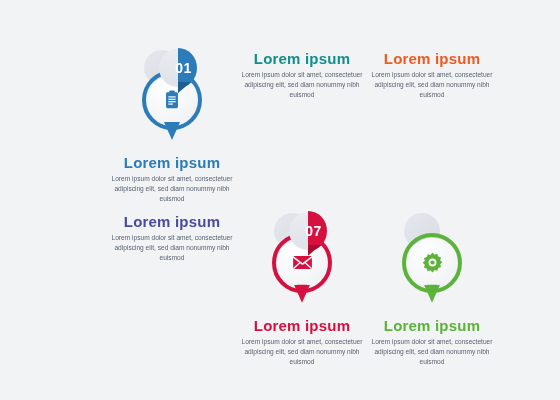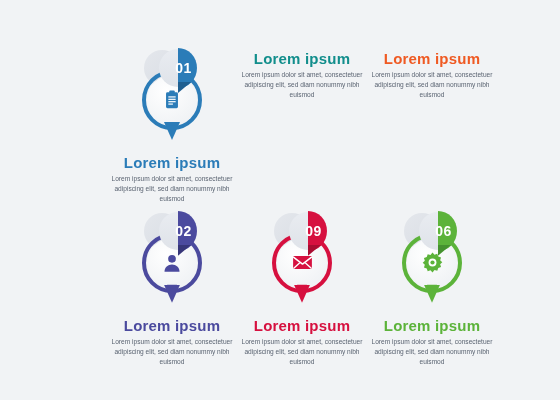--- a/index.html
+++ b/index.html
@@ -196,38 +196,20 @@
           <p class="body">Lorem ipsum dolor sit amet, consectetuer adipiscing elit, sed diam nonummy nibh euismod</p>
         </div>
       </div>
       <div class="item" style="--c: #ef5a23; --cd: #c74315;">
         <div class="txt">
           <p class="head">Lorem ipsum</p>
           <p class="body">Lorem ipsum dolor sit amet, consectetuer adipiscing elit, sed diam nonummy nibh euismod</p>
         </div>
       </div>
       <div class="item" style="--c: #4b4a9e; --cd: #373679;">
-        <div class="graphic">
-          <div class="ghost"></div>
-          <div class="inner-disc"></div>
-          <div class="ring"></div>
-          <div class="tail"></div>
-          <div class="icon">
-            <svg width="22" height="22" viewBox="0 0 24 24" aria-hidden="true">
-              <circle cx="12" cy="7.4" r="4.2" fill="#4b4a9e"></circle>
-              <path d="M3.8 21.5c0-4.8 3.7-8 8.2-8s8.2 3.2 8.2 8z" fill="#4b4a9e"></path>
-            </svg>
-          </div>
-          <div class="badge">
-            <div class="badge-left"></div>
-            <div class="badge-right"></div>
-            <div class="badge-fold"></div>
-            <div class="badge-num">02</div>
-          </div>
-        </div>
         <div class="txt">
           <p class="head">Lorem ipsum</p>
           <p class="body">Lorem ipsum dolor sit amet, consectetuer adipiscing elit, sed diam nonummy nibh euismod</p>
         </div>
       </div>
       <div class="item" style="--c: #d6103f; --cd: #a90c31;">
         <div class="graphic">
           <div class="ghost"></div>
           <div class="inner-disc"></div>
           <div class="ring"></div>
@@ -236,47 +218,41 @@
             <svg width="23" height="23" viewBox="0 0 24 24" aria-hidden="true">
               <rect x="2.2" y="5.2" width="19.6" height="13.6" rx="1.2" fill="#d6103f"></rect>
               <path d="M2.2 6.2 L12 13.6 L21.8 6.2" fill="none" stroke="#fff" stroke-width="1.6" stroke-linejoin="round"></path>
               <path d="M2.6 18.2 L9.2 12.2 M21.4 18.2 L14.8 12.2" stroke="#fff" stroke-width="1.4"></path>
             </svg>
           </div>
           <div class="badge">
             <div class="badge-left"></div>
             <div class="badge-right"></div>
             <div class="badge-fold"></div>
-            <div class="badge-num">09</div>
+            <div class="badge-num">07</div>
           </div>
         </div>
         <div class="txt">
           <p class="head">Lorem ipsum</p>
           <p class="body">Lorem ipsum dolor sit amet, consectetuer adipiscing elit, sed diam nonummy nibh euismod</p>
         </div>
       </div>
       <div class="item" style="--c: #5cb33a; --cd: #45922f;">
         <div class="graphic">
           <div class="ghost"></div>
           <div class="inner-disc"></div>
           <div class="ring"></div>
           <div class="tail"></div>
           <div class="icon">
             <svg width="23" height="23" viewBox="0 0 24 24" aria-hidden="true">
               <path d="M12 1.6l2.1 2.2 2.9-.9 1 2.9 2.9 1-.9 2.9 2.2 2.1-2.2 2.1.9 2.9-2.9 1-1 2.9-2.9-.9L12 22.4l-2.1-2.2-2.9.9-1-2.9-2.9-1 .9-2.9L1.8 12.2 4 10.1l-.9-2.9 2.9-1 1-2.9 2.9.9z" fill="#5cb33a"></path>
               <circle cx="12" cy="12" r="4.1" fill="#fff"></circle>
               <circle cx="12" cy="12" r="2.2" fill="#5cb33a"></circle>
             </svg>
           </div>
-          <div class="badge">
-            <div class="badge-left"></div>
-            <div class="badge-right"></div>
-            <div class="badge-fold"></div>
-            <div class="badge-num">06</div>
-          </div>
         </div>
         <div class="txt">
           <p class="head">Lorem ipsum</p>
           <p class="body">Lorem ipsum dolor sit amet, consectetuer adipiscing elit, sed diam nonummy nibh euismod</p>
         </div>
       </div>
     </div>
 </div>
 
 </body></html>

